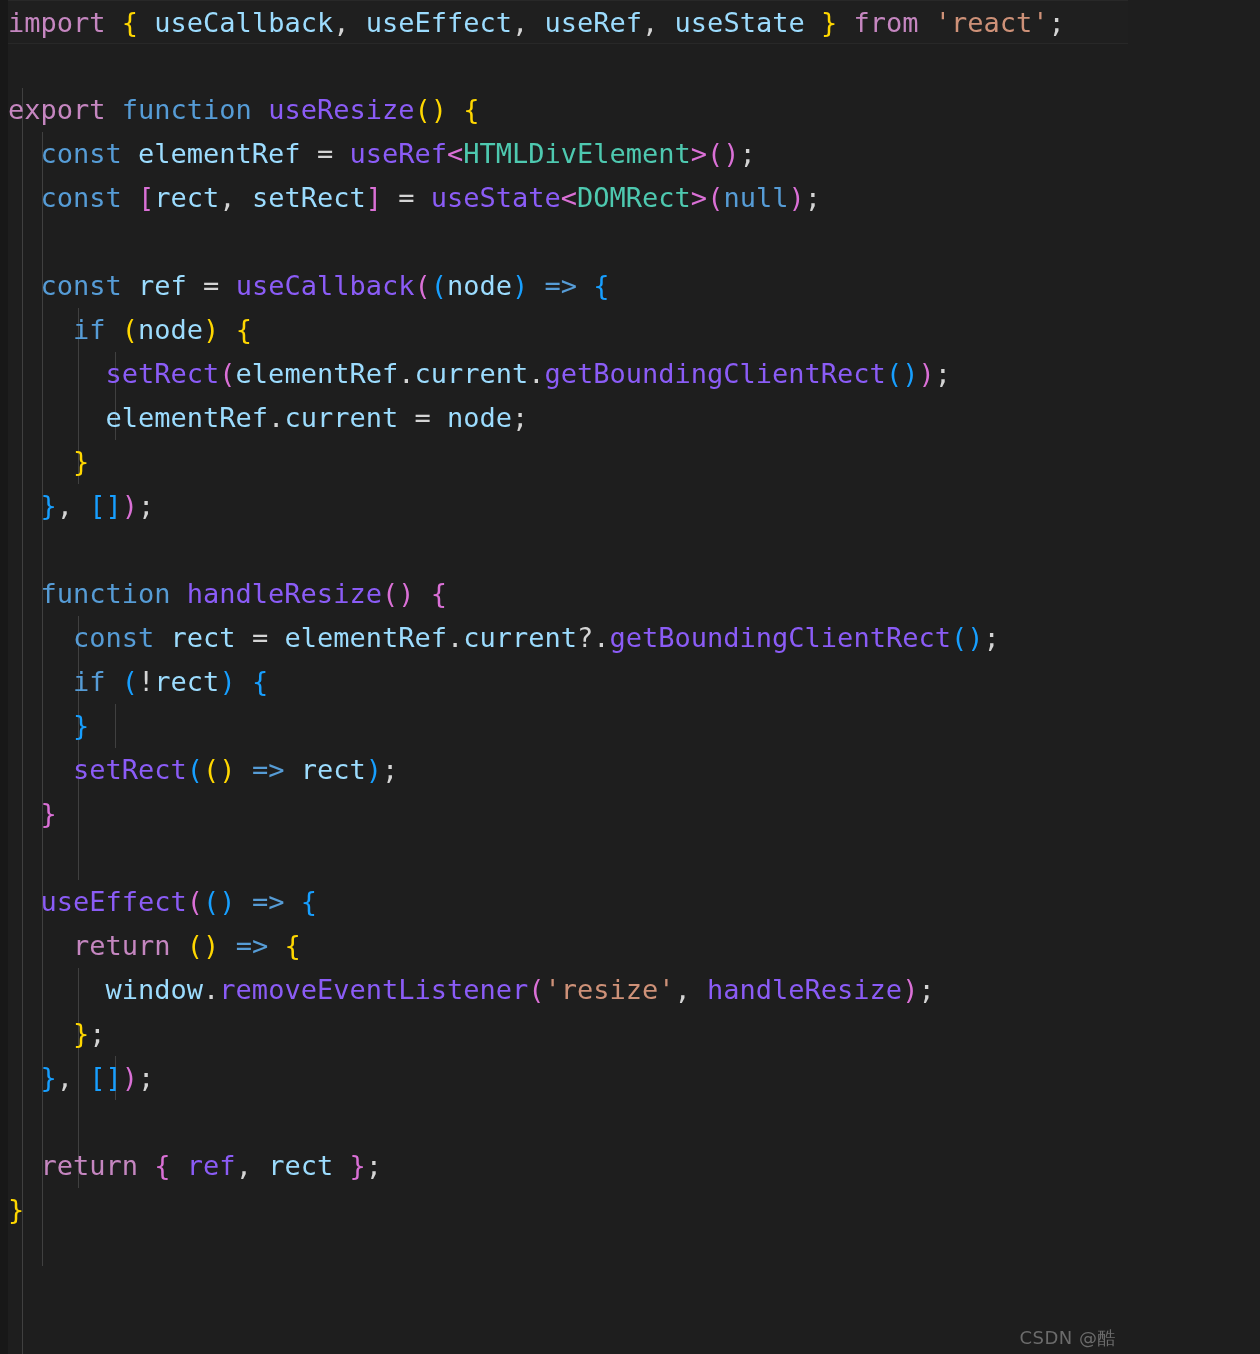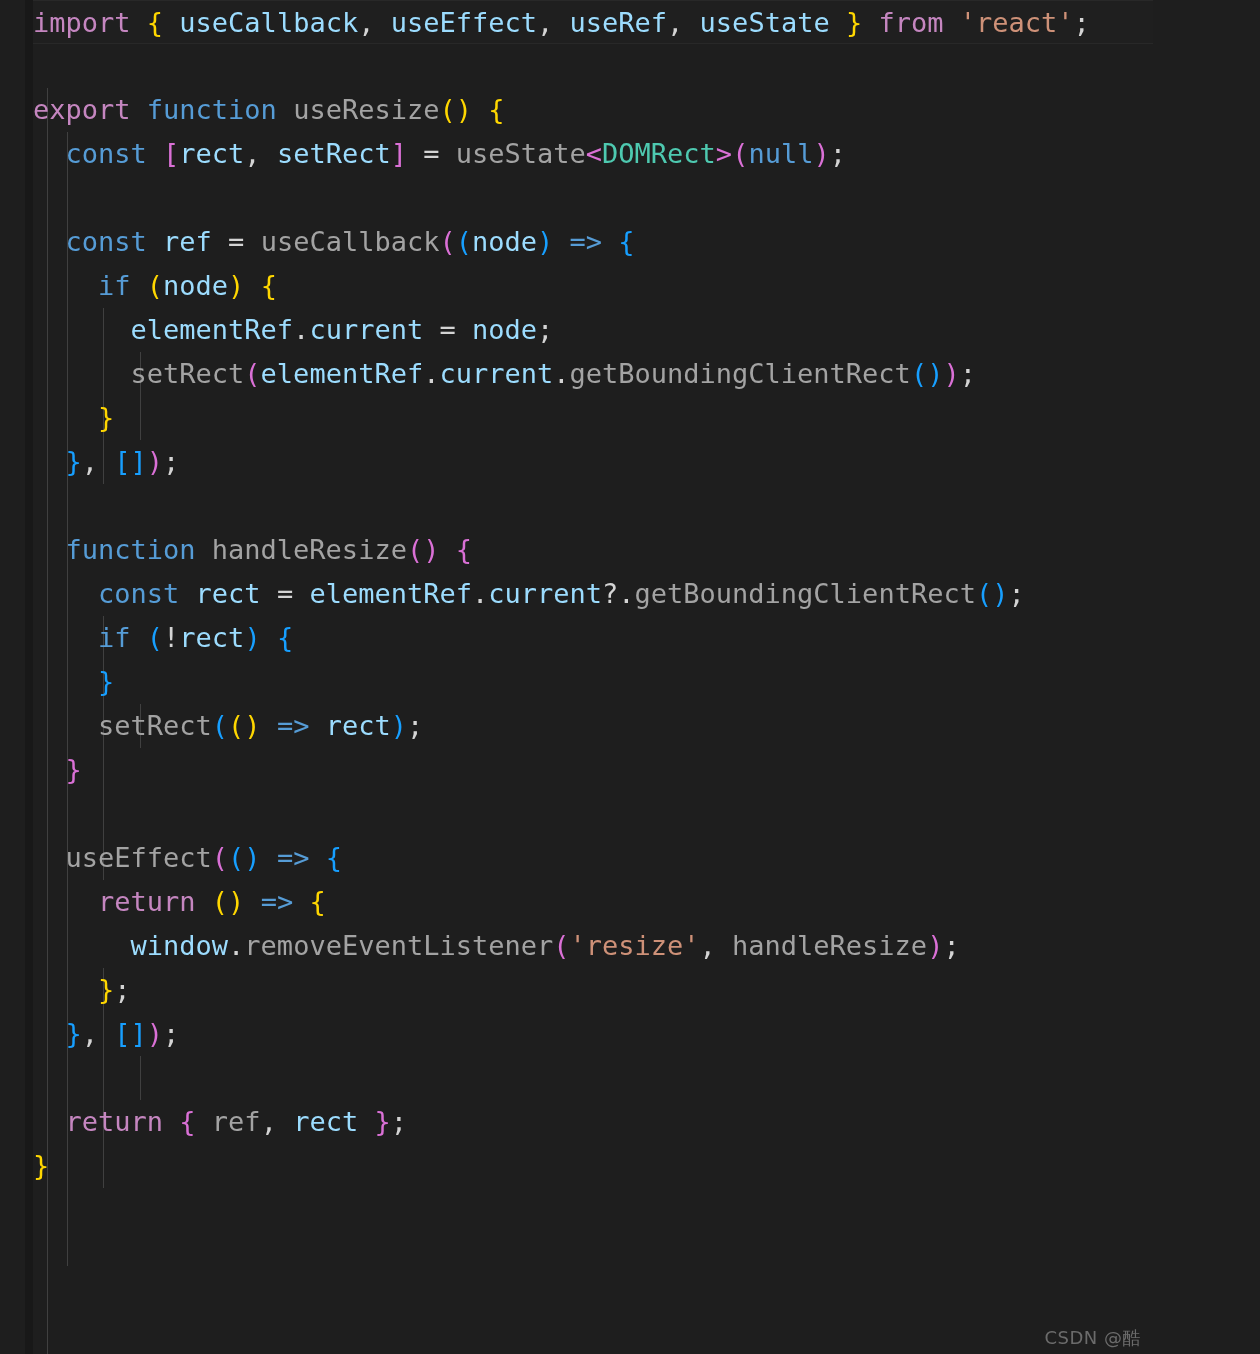--- a/index.html
+++ b/index.html
@@ -10,21 +10,20 @@
   #editor {
     position: relative;
     width: 1128px;
     height: 1354px;
     background: #1e1e1e;
     overflow: hidden;
     font-family: "DejaVu Sans Mono", "Liberation Mono", monospace;
     font-size: 27px;
     line-height: 44px;
     letter-spacing: 0px;
-    margin-left: 25px;
     -webkit-font-smoothing: antialiased;
   }
   
   #left-edge {
     position: absolute;
     left: 0; top: 0; bottom: 0;
     width: 8px;
     background: #181818;
     z-index: 3;
   }
@@ -62,21 +61,21 @@
     pointer-events: none;
   }
   .guide {
     position: absolute;
     width: 1px;
     background: #404040;
   }
   
   .kw      { color: #c586c0; }  
   .kw2     { color: #569cd6; text-align: center; }  
-  .fn      { color: #a3a3a3; }  
+  .fn      { color: #8b5cf6; }  
   .var     { color: #9cdcfe; }  
   .type    { color: #4ec9b0; }  
   .str     { color: #ce9178; }  
   .op      { color: #d4d4d4; }  
   .b1      { color: #ffd700; }  
   .b2      { color: #da70d6; }  
   .b3      { color: #179fff; }  
   .punct   { color: #d4d4d4; }
   .arrow   { color: #569cd6; }
   
@@ -117,32 +116,33 @@
   </div>
 
   <div id="code-layer">
 
     <div class="line current"><span class="line-text"><span class="kw">import</span> <span class="b1">{</span> <span class="var">useCallback</span><span class="punct">,</span> <span class="var">useEffect</span><span class="punct">,</span> <span class="var">useRef</span><span class="punct">,</span> <span class="var">useState</span> <span class="b1">}</span> <span class="kw">from</span> <span class="str">'react'</span><span class="punct">;</span></span></div>
 
     <div class="line"><span class="line-text"> </span></div>
 
     <div class="line"><span class="line-text"><span class="kw">export</span> <span class="kw2">function</span> <span class="fn">useResize</span><span class="b1">()</span> <span class="b1">{</span></span></div>
 
+    <div class="line"><span class="line-text">  <span class="kw2">const</span> <span class="var">elementRef</span> <span class="op">=</span> <span class="fn">useRef</span><span class="b2">&lt;</span><span class="type">HTMLDivElement</span><span class="b2">&gt;</span><span class="b2">()</span><span class="punct">;</span></span></div>
 
     <div class="line"><span class="line-text">  <span class="kw2">const</span> <span class="b2">[</span><span class="var">rect</span><span class="punct">,</span> <span class="var">setRect</span><span class="b2">]</span> <span class="op">=</span> <span class="fn">useState</span><span class="b2">&lt;</span><span class="type">DOMRect</span><span class="b2">&gt;</span><span class="b2">(</span><span class="kw2">null</span><span class="b2">)</span><span class="punct">;</span></span></div>
 
     <div class="line"><span class="line-text"> </span></div>
 
     <div class="line"><span class="line-text">  <span class="kw2">const</span> <span class="var">ref</span> <span class="op">=</span> <span class="fn">useCallback</span><span class="b2">(</span><span class="b3">(</span><span class="var">node</span><span class="b3">)</span> <span class="arrow">=&gt;</span> <span class="b3">{</span></span></div>
 
     <div class="line"><span class="line-text">    <span class="kw2">if</span> <span class="b1">(</span><span class="var">node</span><span class="b1">)</span> <span class="b1">{</span></span></div>
 
+    <div class="line"><span class="line-text">      <span class="fn">setRect</span><span class="b2">(</span><span class="var">elementRef</span><span class="punct">.</span><span class="var">current</span><span class="punct">.</span><span class="fn">getBoundingClientRect</span><span class="b3">()</span><span class="b2">)</span><span class="punct">;</span></span></div>
+
     <div class="line"><span class="line-text">      <span class="var">elementRef</span><span class="punct">.</span><span class="var">current</span> <span class="op">=</span> <span class="var">node</span><span class="punct">;</span></span></div>
-
-    <div class="line"><span class="line-text">      <span class="fn">setRect</span><span class="b2">(</span><span class="var">elementRef</span><span class="punct">.</span><span class="var">current</span><span class="punct">.</span><span class="fn">getBoundingClientRect</span><span class="b3">()</span><span class="b2">)</span><span class="punct">;</span></span></div>
 
     <div class="line"><span class="line-text">    <span class="b1">}</span></span></div>
 
     <div class="line"><span class="line-text">  <span class="b3">}</span><span class="punct">,</span> <span class="b3">[]</span><span class="b2">)</span><span class="punct">;</span></span></div>
 
     <div class="line"><span class="line-text"> </span></div>
 
     <div class="line"><span class="line-text">  <span class="kw2">function</span> <span class="fn">handleResize</span><span class="b2">()</span> <span class="b2">{</span></span></div>
 
     <div class="line"><span class="line-text">    <span class="kw2">const</span> <span class="var">rect</span> <span class="op">=</span> <span class="var">elementRef</span><span class="punct">.</span><span class="var">current</span><span class="punct">?.</span><span class="fn">getBoundingClientRect</span><span class="b3">()</span><span class="punct">;</span></span></div>

